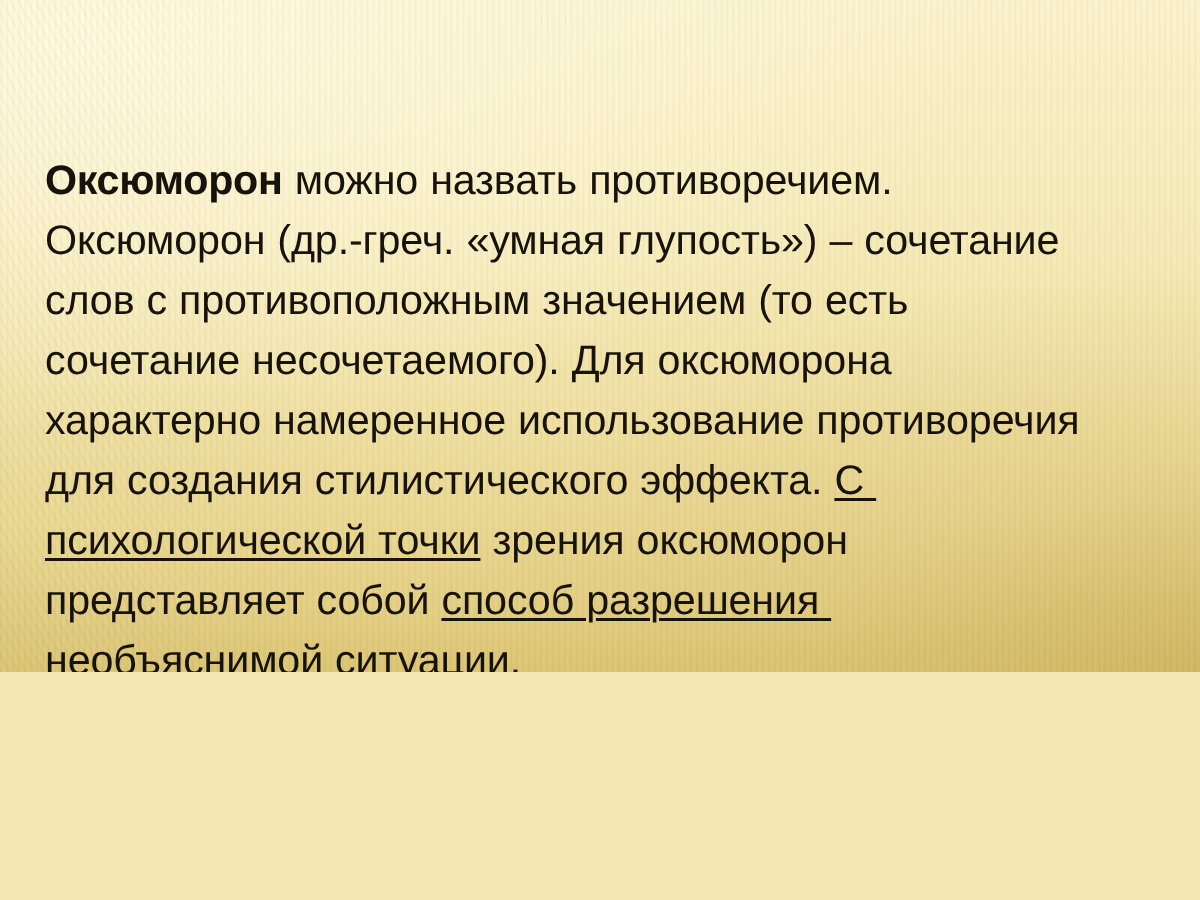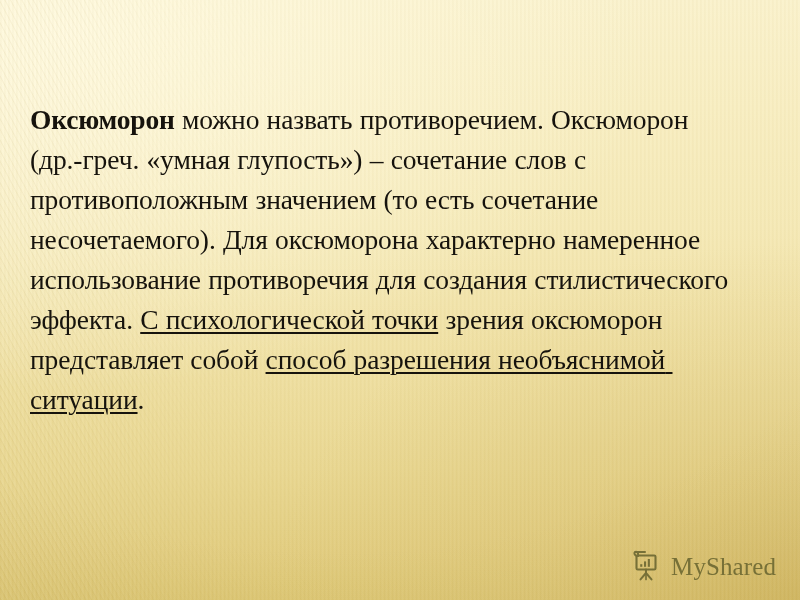--- a/index.html
+++ b/index.html
@@ -13,24 +13,23 @@
 
   body {
     font-family: "Liberation Sans", "DejaVu Sans", sans-serif;
     background: #f3e8b4;
   }
 
   
   .slide {
     position: relative;
     width: 800px;
-    height: 600px;
+    height: 448px;
     overflow: hidden;
     background: #f7edc0;
-    font-family: Liberation Serif, serif;
   }
 
   
   .bg-base {
     position: absolute;
     inset: 0;
     background:
       linear-gradient(180deg,
         #faf2cd 0%,
         #f8eec2 18%,
@@ -149,35 +148,14 @@
 <div class="slide">
 
   <div class="bg-base"></div>
   <div class="bg-bloom"></div>
   <div class="bg-stripes-v"></div>
   <div class="bg-stripes-d"></div>
   <div class="bg-vignette"></div>
 
   <div class="body-text" id="body-text"><span class="lead">Оксюморон</span><span> можно назвать противоречием. Оксюморон (др.-греч. «умная глупость») – сочетание слов с противоположным значением (то есть сочетание несочетаемого). Для оксюморона характерно намеренное использование противоречия для создания стилистического эффекта. </span><span class="u">С психологической точки</span><span> зрения оксюморон представляет собой </span><span class="u">способ разрешения необъяснимой ситуации</span><span>.</span></div>
 
-  <div class="watermark">
-    <span class="logo-mark-wrap">
-      <svg class="logo-mark" viewBox="0 0 32 32" fill="none" aria-hidden="true">
-
-        <rect x="6.5" y="5.5" width="19" height="14" rx="1.2" stroke="#6f6a33" stroke-width="2.1" fill="none"></rect>
-
-        <rect x="10.2" y="14.2" width="2.1" height="2.6" fill="#6f6a33"></rect>
-        <rect x="14.0" y="11.4" width="2.1" height="5.4" fill="#6f6a33"></rect>
-        <rect x="17.8" y="9.0" width="2.1" height="7.8" fill="#6f6a33"></rect>
-
-        <path d="M6.6 6.0 C4.4 5.0 3.6 2.9 5.2 2.0 C6.6 1.3 8.1 2.4 8.1 4.0 L8.1 6.0" stroke="#6f6a33" stroke-width="2.0" fill="none" stroke-linecap="round"></path>
-        <path d="M5.2 2.0 L15.0 2.0" stroke="#6f6a33" stroke-width="2.0" stroke-linecap="round"></path>
-
-        <path d="M16 19.6 L16 23.0" stroke="#6f6a33" stroke-width="2.0" stroke-linecap="round"></path>
-        <path d="M16 23.0 L10.5 29.4" stroke="#6f6a33" stroke-width="2.0" stroke-linecap="round"></path>
-        <path d="M16 23.0 L21.5 29.4" stroke="#6f6a33" stroke-width="2.0" stroke-linecap="round"></path>
-        <path d="M16 23.0 L16 29.4" stroke="#6f6a33" stroke-width="1.7" stroke-linecap="round"></path>
-      </svg>
-    </span>
-    <span class="logo-text">MyShared</span>
-  </div>
 
 </div>
 
 </body></html>

